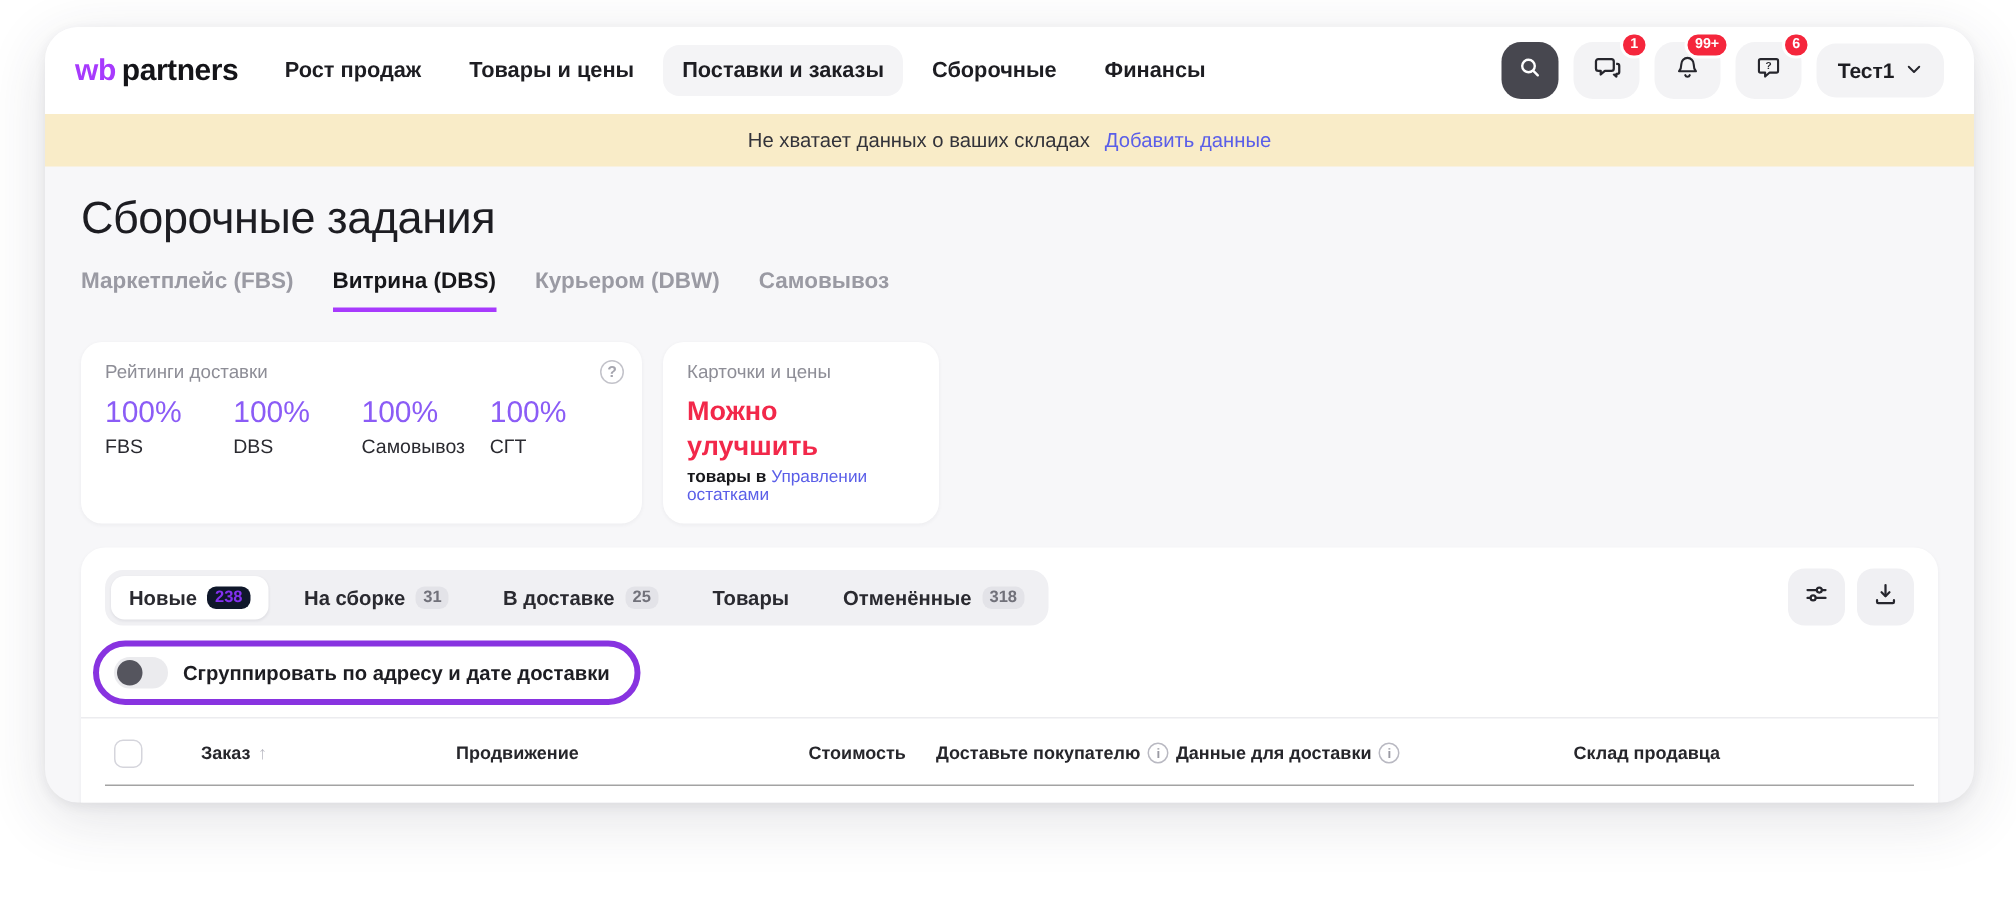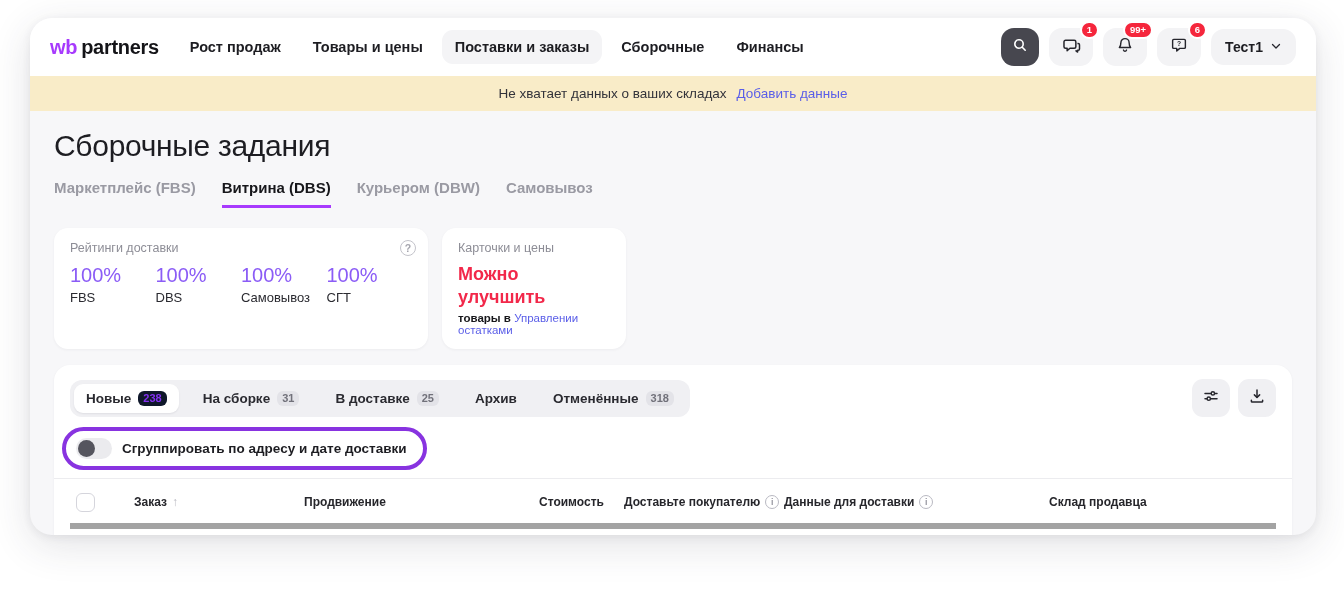--- a/index.html
+++ b/index.html
@@ -99,21 +99,21 @@
   .annotation {
     display: inline-flex; align-items: center;
     border: 4px solid #8833e0; border-radius: 22px; padding: 7px 16px 7px 10px;
   }
   .switch { width: 36px; height: 21px; background: #ebebee; border-radius: 11px; position: relative; cursor: pointer; flex: 0 0 auto; }
   .switch .knob { position: absolute; left: 2px; top: 2px; width: 17px; height: 17px; border-radius: 50%; background: #55555e; }
   .toggle-label { font-size: 13.5px; font-weight: 600; margin-left: 10px; white-space: nowrap; }
   
   .tbl { border-top: 1px solid #ececef; margin: 2px -16px 0; padding: 0 16px; }
   .t-grid { display: grid; grid-template-columns: 64px 170px 235px 85px 160px 265px 1fr 44px; align-items: center; }
-  .t-head { padding: 12px 0 11px; border-bottom: 6px solid #a3a3a3; }
+  .t-head { padding: 12px 0 11px; border-bottom: 1px solid #a3a3a3; }
   .t-head .th { font-size: 12px; font-weight: 700; color: #26262b; display: flex; align-items: center; gap: 5px; }
   .sort-arrow { color: #b9b9c2; font-size: 12px; font-weight: 400; }
   .info-i { width: 14px; height: 14px; border-radius: 50%; border: 1.2px solid #b9b9c2; color: #9a9aa3;
     font-size: 9px; font-style: normal; display: inline-flex; align-items: center; justify-content: center; cursor: pointer; }
   .t-row { padding: 14px 0 16px; align-items: flex-start; }
   .checkbox { width: 19px; height: 19px; border: 1.6px solid #d5d5dc; border-radius: 6px; background: #fff; cursor: pointer; margin: 2px 0 0 6px; }
   .order-num { font-size: 15px; font-weight: 800; }
   .name-cell { display: flex; gap: 10px; padding-right: 14px; }
   .thumb { width: 40px; height: 30px; border-radius: 5px; flex: 0 0 auto;
     background: linear-gradient(150deg, #e9e4da 0%, #cfc9bd 55%, #b7b1a5 100%);
@@ -246,21 +246,21 @@
           </div>
           <div class="seg-item">
             <span>На сборке</span>
             <span class="seg-count">31</span>
           </div>
           <div class="seg-item">
             <span>В доставке</span>
             <span class="seg-count">25</span>
           </div>
           <div class="seg-item">
-            <span>Архив</span>
+            <span>Товары</span>
           </div>
           <div class="seg-item">
             <span>Отменённые</span>
             <span class="seg-count">318</span>
           </div>
         </div>
         <div class="tools">
           <div class="tool-btn">
             <span>
               <svg width="18" height="18" viewBox="0 0 24 24" fill="none" stroke="#26262d" stroke-width="2" stroke-linecap="round">

